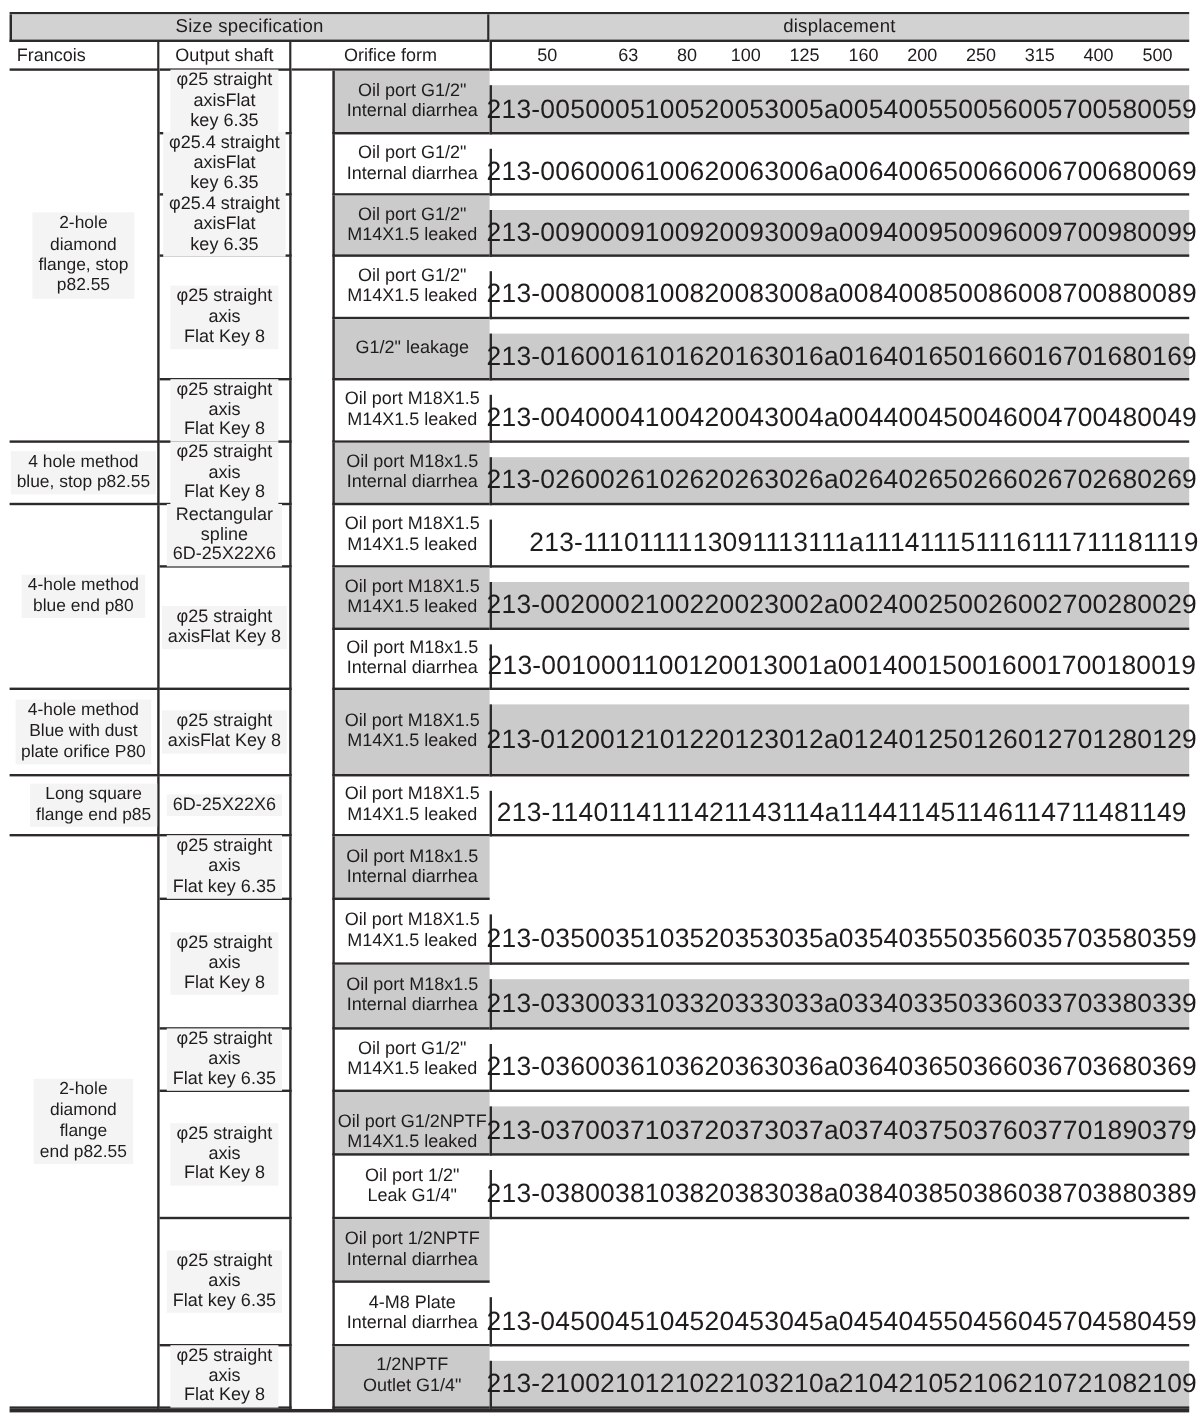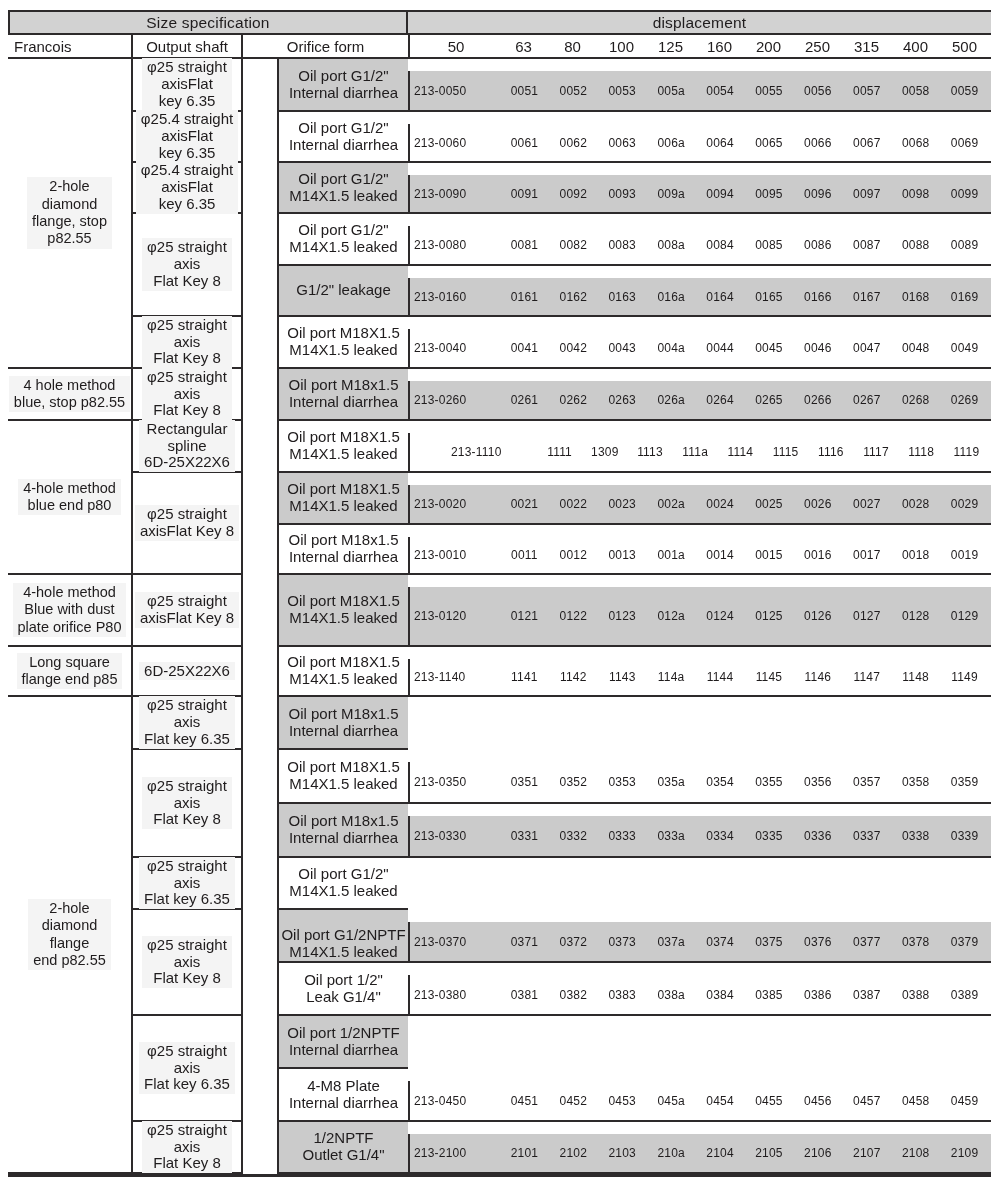--- a/index.html
+++ b/index.html
@@ -31,21 +31,21 @@
   .oshaft-h{grid-column:2;grid-row:2;border-right:2px solid var(--line);}
   .orifice-h{grid-column:3/5;grid-row:2;}
   .disp-values{grid-column:5;grid-row:2;border-left:2px solid var(--line);flex-direction:row;padding:0 2px 0 3px;}
   .dv{flex:1;text-align:center;font-size:15px;}
   .dv.first{flex:0 0 86px;}
   
   .francois-cell{grid-column:1;border-right:2px solid var(--line);border-bottom:2px solid var(--line);font-size:14.5px;line-height:1.2;}
   .shaft-cell{grid-column:2;border-right:2px solid var(--line);border-bottom:2px solid var(--line);font-size:15px;line-height:1.12;}
   .strip{grid-column:3;grid-row:3/24;background:#fff;}
   .orifice-cell{grid-column:4;border-left:2px solid var(--line);border-bottom:2px solid var(--line);font-size:15px;line-height:1.12;padding:0 1px;}
-  .parts-cell{grid-column:5;border-left:2px solid var(--line);border-bottom:2px solid var(--line);flex-direction:row;padding:0 2px 0 3px;font-size:12px;letter-spacing:.2px;white-space:nowrap;margin-top:12px;}
+  .parts-cell{grid-column:5;border-left:2px solid var(--line);border-bottom:2px solid var(--line);flex-direction:row;padding:0 2px 0 3px;font-size:22px;letter-spacing:.2px;white-space:nowrap;margin-top:12px;}
   .pn{flex:1;text-align:center;}
   .pn.first{flex:0 0 86px;text-align:left;padding-left:1px;}
   .shaded{background:var(--shade);}
   .hl{background:var(--hl);padding:1px 5px;}
 </style>
 </head>
 <body style="--line: #2d2a2b; --shade: #cbcbcb; --hdr: #d2d2d2; --hl: #f4f4f4; --ink: #1f1c1d;">
 
 <div class="page">
   <div class="grid" id="spec-table">
@@ -90,21 +90,21 @@
           <div>blue end p80</div>
         </div>
       </div>
       <div class="cell francois-cell" style="grid-row: 13 / span 1;">
         <div class="hl">
           <div>4-hole method</div>
           <div>Blue with dust</div>
           <div>plate orifice P80</div>
         </div>
       </div>
-      <div class="cell francois-cell" style="grid-row: 14 / span 1;">
+      <div class="cell francois-cell" style="grid-row: 14 / span 1; align-items: flex-end;">
         <div class="hl">
           <div>Long square</div>
           <div>flange end p85</div>
         </div>
       </div>
       <div class="cell francois-cell" style="grid-row: 15 / span 9;">
         <div class="hl">
           <div>2-hole</div>
           <div>diamond</div>
           <div>flange</div>
@@ -457,35 +457,48 @@
         <span class="pn">0335</span>
         <span class="pn">0336</span>
         <span class="pn">0337</span>
         <span class="pn">0338</span>
         <span class="pn">0339</span>
       </div>
       <div class="cell orifice-cell" style="grid-row: 18;">
         <div>Oil port G1/2"</div>
         <div>M14X1.5 leaked</div>
       </div>
+      <div class="cell parts-cell" style="grid-row: 18;">
+        <span class="pn first">213-0360</span>
+        <span class="pn">0361</span>
+        <span class="pn">0362</span>
+        <span class="pn">0363</span>
+        <span class="pn">036a</span>
+        <span class="pn">0364</span>
+        <span class="pn">0365</span>
+        <span class="pn">0366</span>
+        <span class="pn">0367</span>
+        <span class="pn">0368</span>
+        <span class="pn">0369</span>
+      </div>
       <div class="cell orifice-cell shaded" style="grid-row: 19; justify-content: flex-end;">
         <div>Oil port G1/2NPTF</div>
         <div>M14X1.5 leaked</div>
       </div>
       <div class="cell parts-cell shaded" style="grid-row: 19;">
         <span class="pn first">213-0370</span>
         <span class="pn">0371</span>
         <span class="pn">0372</span>
         <span class="pn">0373</span>
         <span class="pn">037a</span>
         <span class="pn">0374</span>
         <span class="pn">0375</span>
         <span class="pn">0376</span>
         <span class="pn">0377</span>
-        <span class="pn">0378</span>
+        <span class="pn">0189</span>
         <span class="pn">0379</span>
       </div>
       <div class="cell orifice-cell" style="grid-row: 20;">
         <div>Oil port 1/2"</div>
         <div>Leak G1/4"</div>
       </div>
       <div class="cell parts-cell" style="grid-row: 20;">
         <span class="pn first">213-0380</span>
         <span class="pn">0381</span>
         <span class="pn">0382</span>

